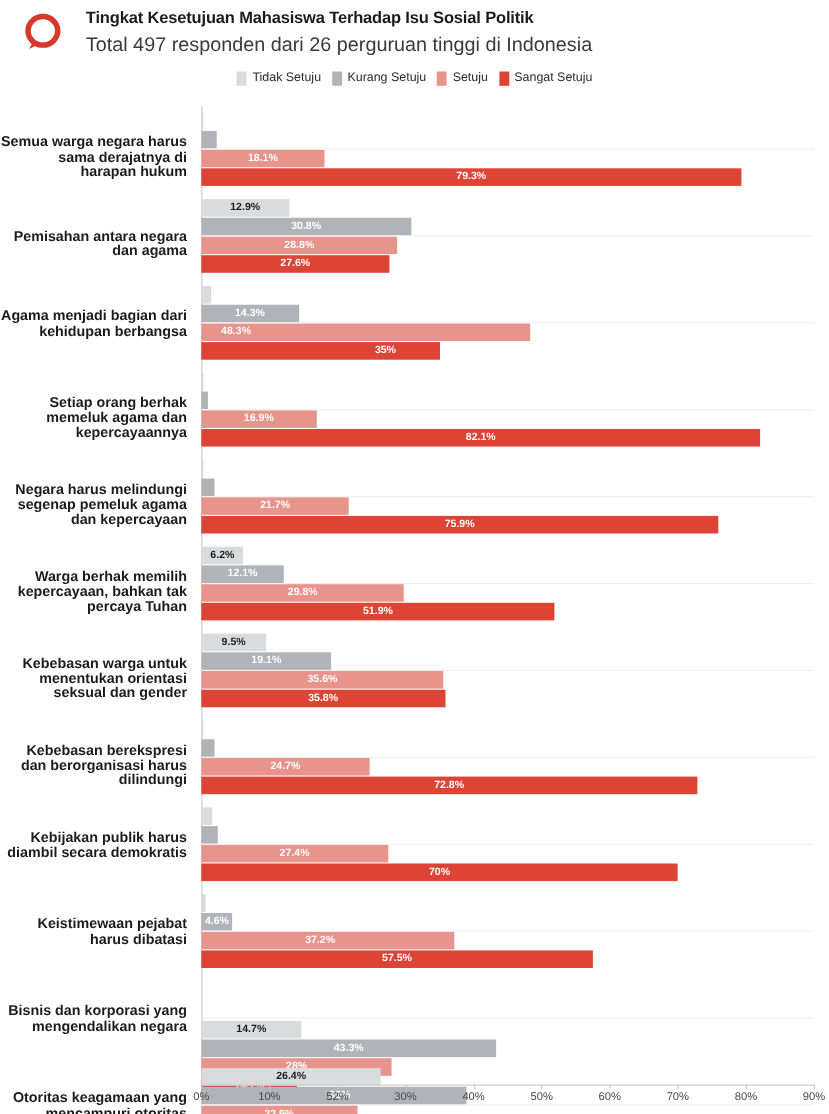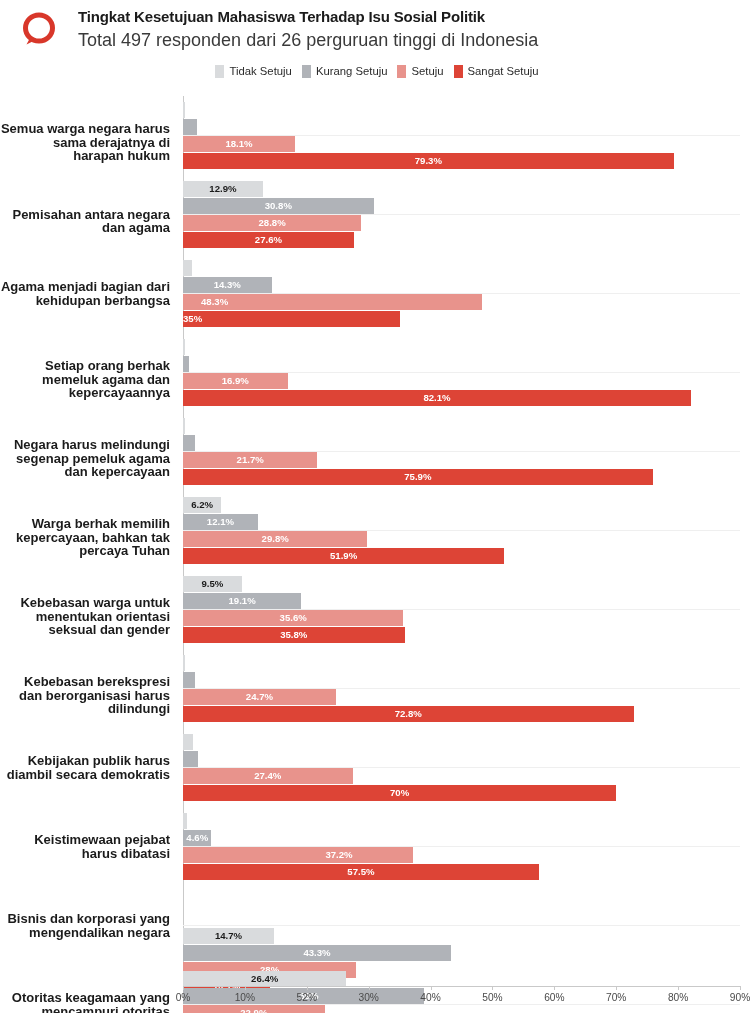--- a/index.html
+++ b/index.html
@@ -170,21 +170,21 @@
           <div class="bar-row">
             <div class="bar" style="width: 88.5011px; background: rgb(176, 179, 184);"></div>
             <span class="bar-val inside" style="left: 0px; width: 88.5011px; text-align: center;">14.3%</span>
           </div>
           <div class="bar-row">
             <div class="bar" style="width: 298.923px; background: rgb(232, 147, 140);"></div>
             <span class="bar-val inside" style="left: 18px; width: 298.923px; text-align: left;">48.3%</span>
           </div>
           <div class="bar-row">
             <div class="bar" style="width: 216.611px; background: rgb(221, 68, 54);"></div>
-            <span class="bar-val inside" style="left: 0px; width: 177px; text-align: left;">35%</span>
+            <span class="bar-val inside" style="left: 0px; width: 177px; text-align: right;">35%</span>
           </div>
         </div>
       </div>
       <div class="sep" style="top: 197px;"></div>
       <div class="group" style="position: absolute; left: 0px; top: 243px; height: 67px;">
         <div class="group-label" style="top: 20.3px;">Setiap orang berhak memeluk agama dan kepercayaannya</div>
         <div class="bars" style="top: 0px; height: 67px;">
           <div class="bar-row">
             <div class="bar" style="width: 1.5px; background: rgb(217, 219, 221);"></div>
           </div>
@@ -311,21 +311,21 @@
         <div class="bars" style="top: 0px; height: 67px;">
           <div class="bar-row">
             <div class="bar" style="width: 3.71333px; background: rgb(217, 219, 221);"></div>
           </div>
           <div class="bar-row">
             <div class="bar" style="width: 28.4689px; background: rgb(176, 179, 184);"></div>
             <span class="bar-val inside" style="left: 0px; width: 28.4689px; text-align: center;">4.6%</span>
           </div>
           <div class="bar-row">
             <div class="bar" style="width: 230.227px; background: rgb(232, 147, 140);"></div>
-            <span class="bar-val inside" style="left: 0px; width: 216px; text-align: center; padding-left: 48px;">37.2%</span>
+            <span class="bar-val inside" style="left: 0px; width: 216px; text-align: center;">37.2%</span>
           </div>
           <div class="bar-row">
             <div class="bar" style="width: 355.861px; background: rgb(221, 68, 54);"></div>
             <span class="bar-val inside" style="left: 0px; width: 355.861px; text-align: center;">57.5%</span>
           </div>
         </div>
       </div>
       <div class="sep" style="top: 750px;"></div>
       <div class="group" style="position: absolute; left: 0px; top: 796px; height: 67px;">
         <div class="group-label" style="top: 20.3px;">Bisnis dan korporasi yang mengendalikan negara</div>

